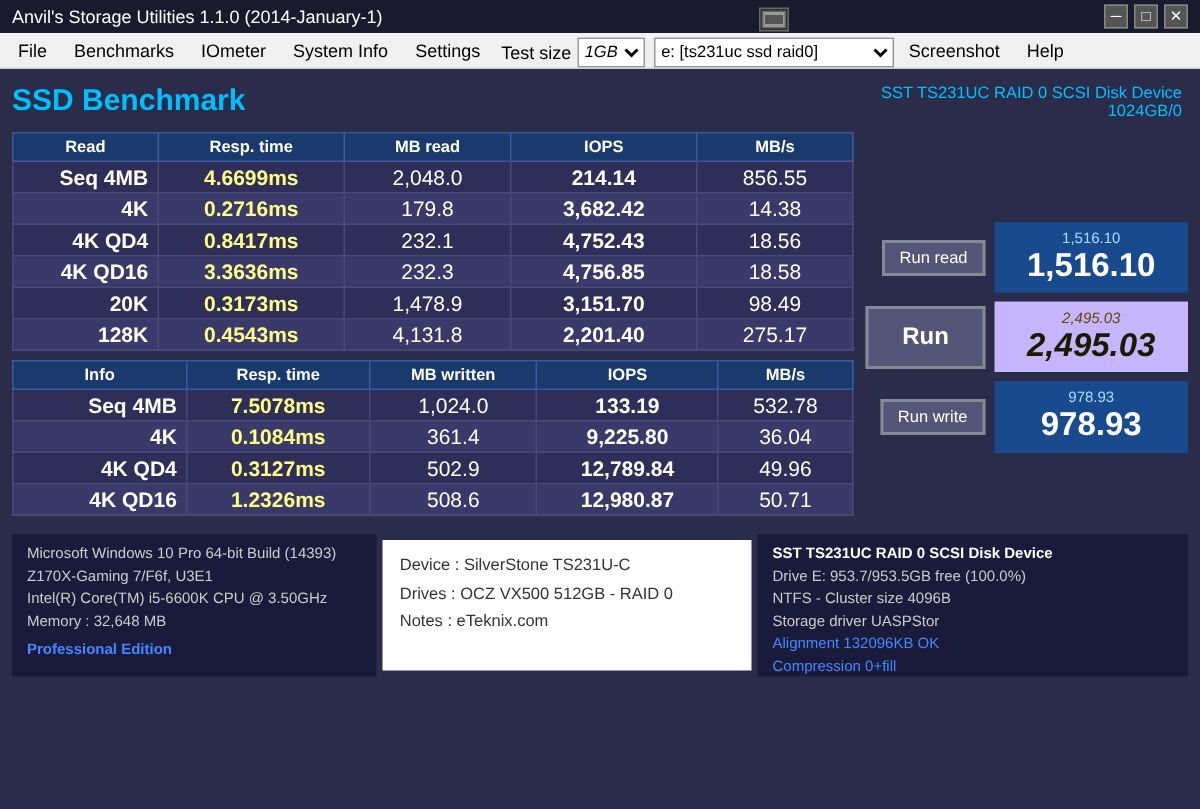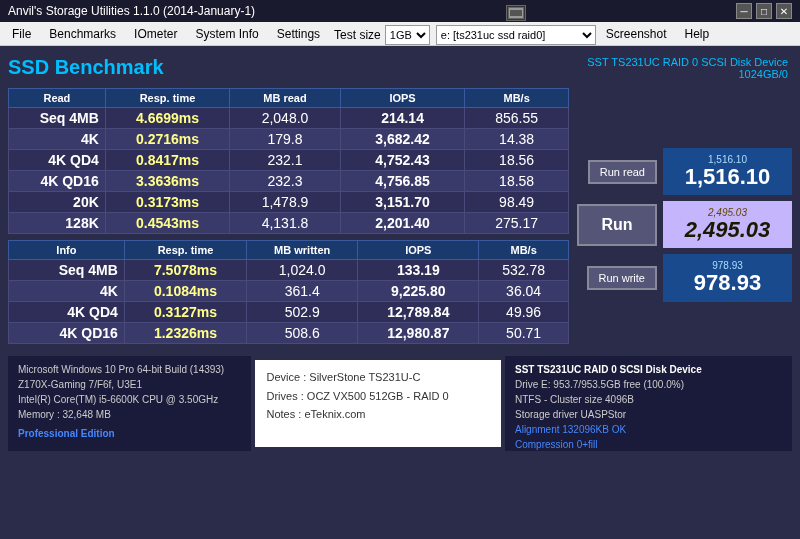--- a/index.html
+++ b/index.html
@@ -58,20 +58,21 @@
       align-items: center;
       gap: 4px;
       margin-left: 4px;
     }
     .test-size-label { font-size: 12px; }
     .test-size-select {
       font-size: 11px;
       height: 20px;
       border: 1px solid #999;
       background: white;
+      font-style: italic;
     }
 
     .drive-group {
       display: flex;
       align-items: center;
       gap: 4px;
       margin-left: 4px;
       flex-direction: column;
     }
     .drive-icon {

